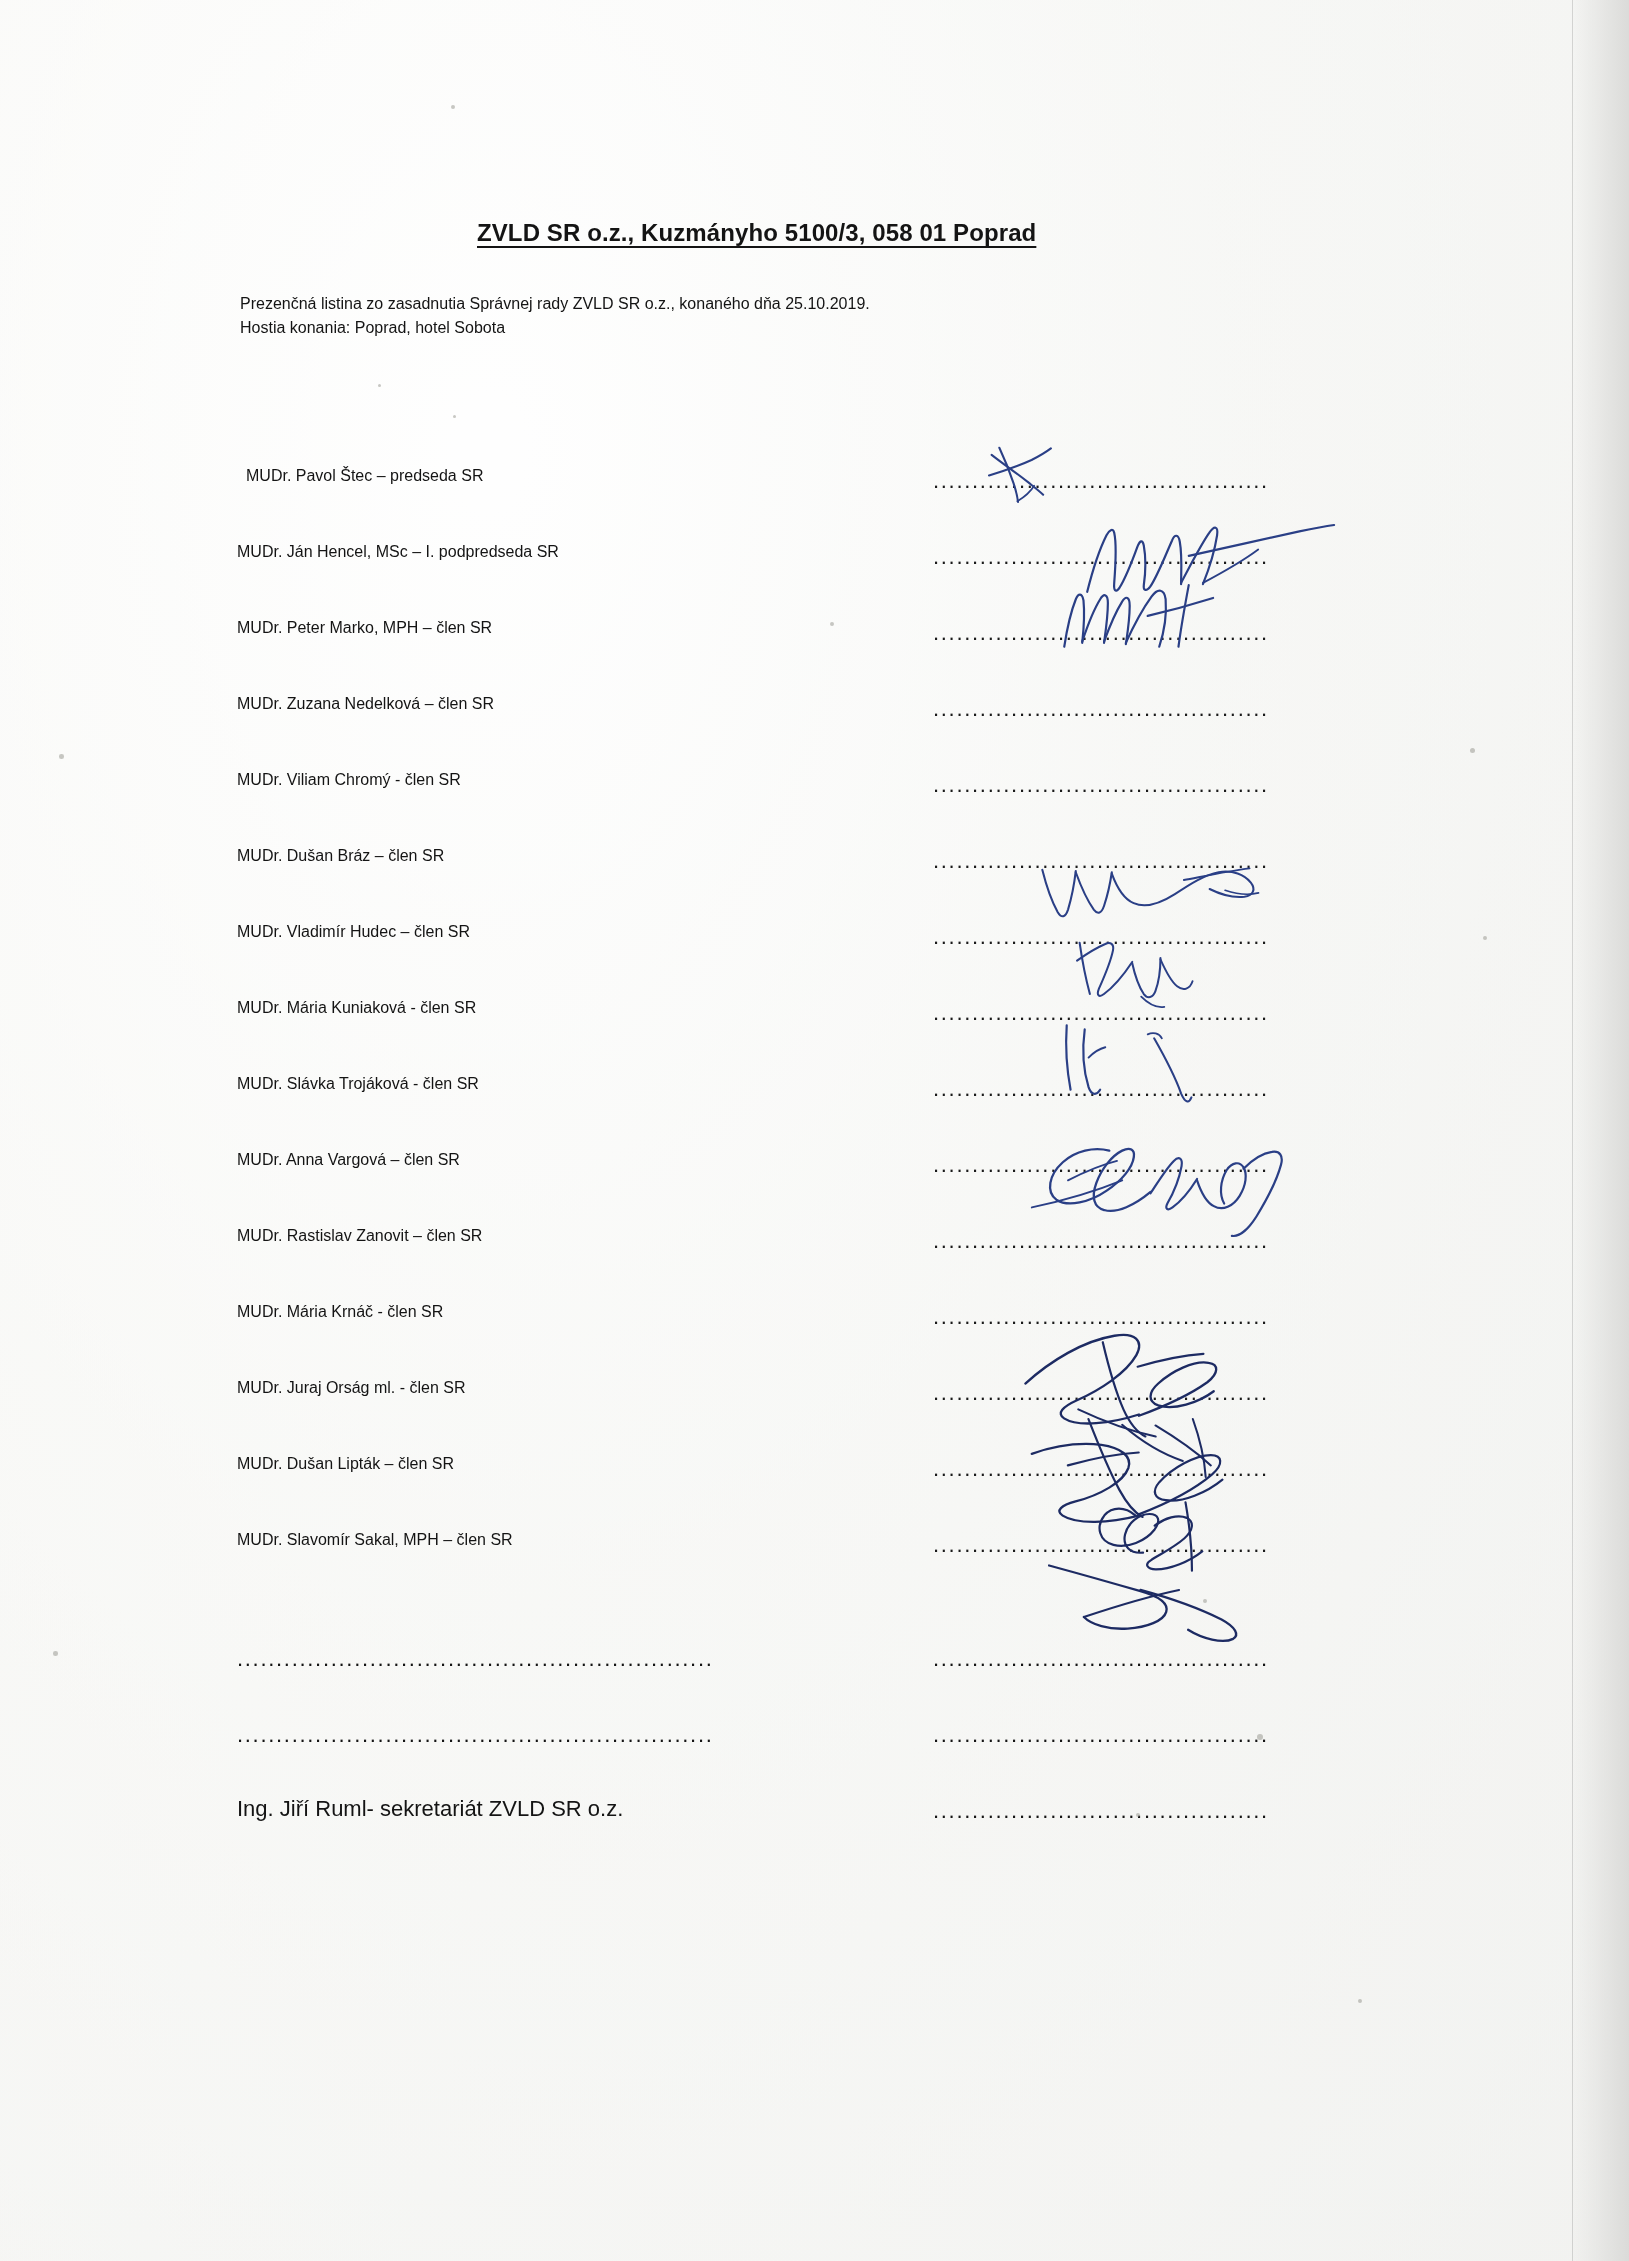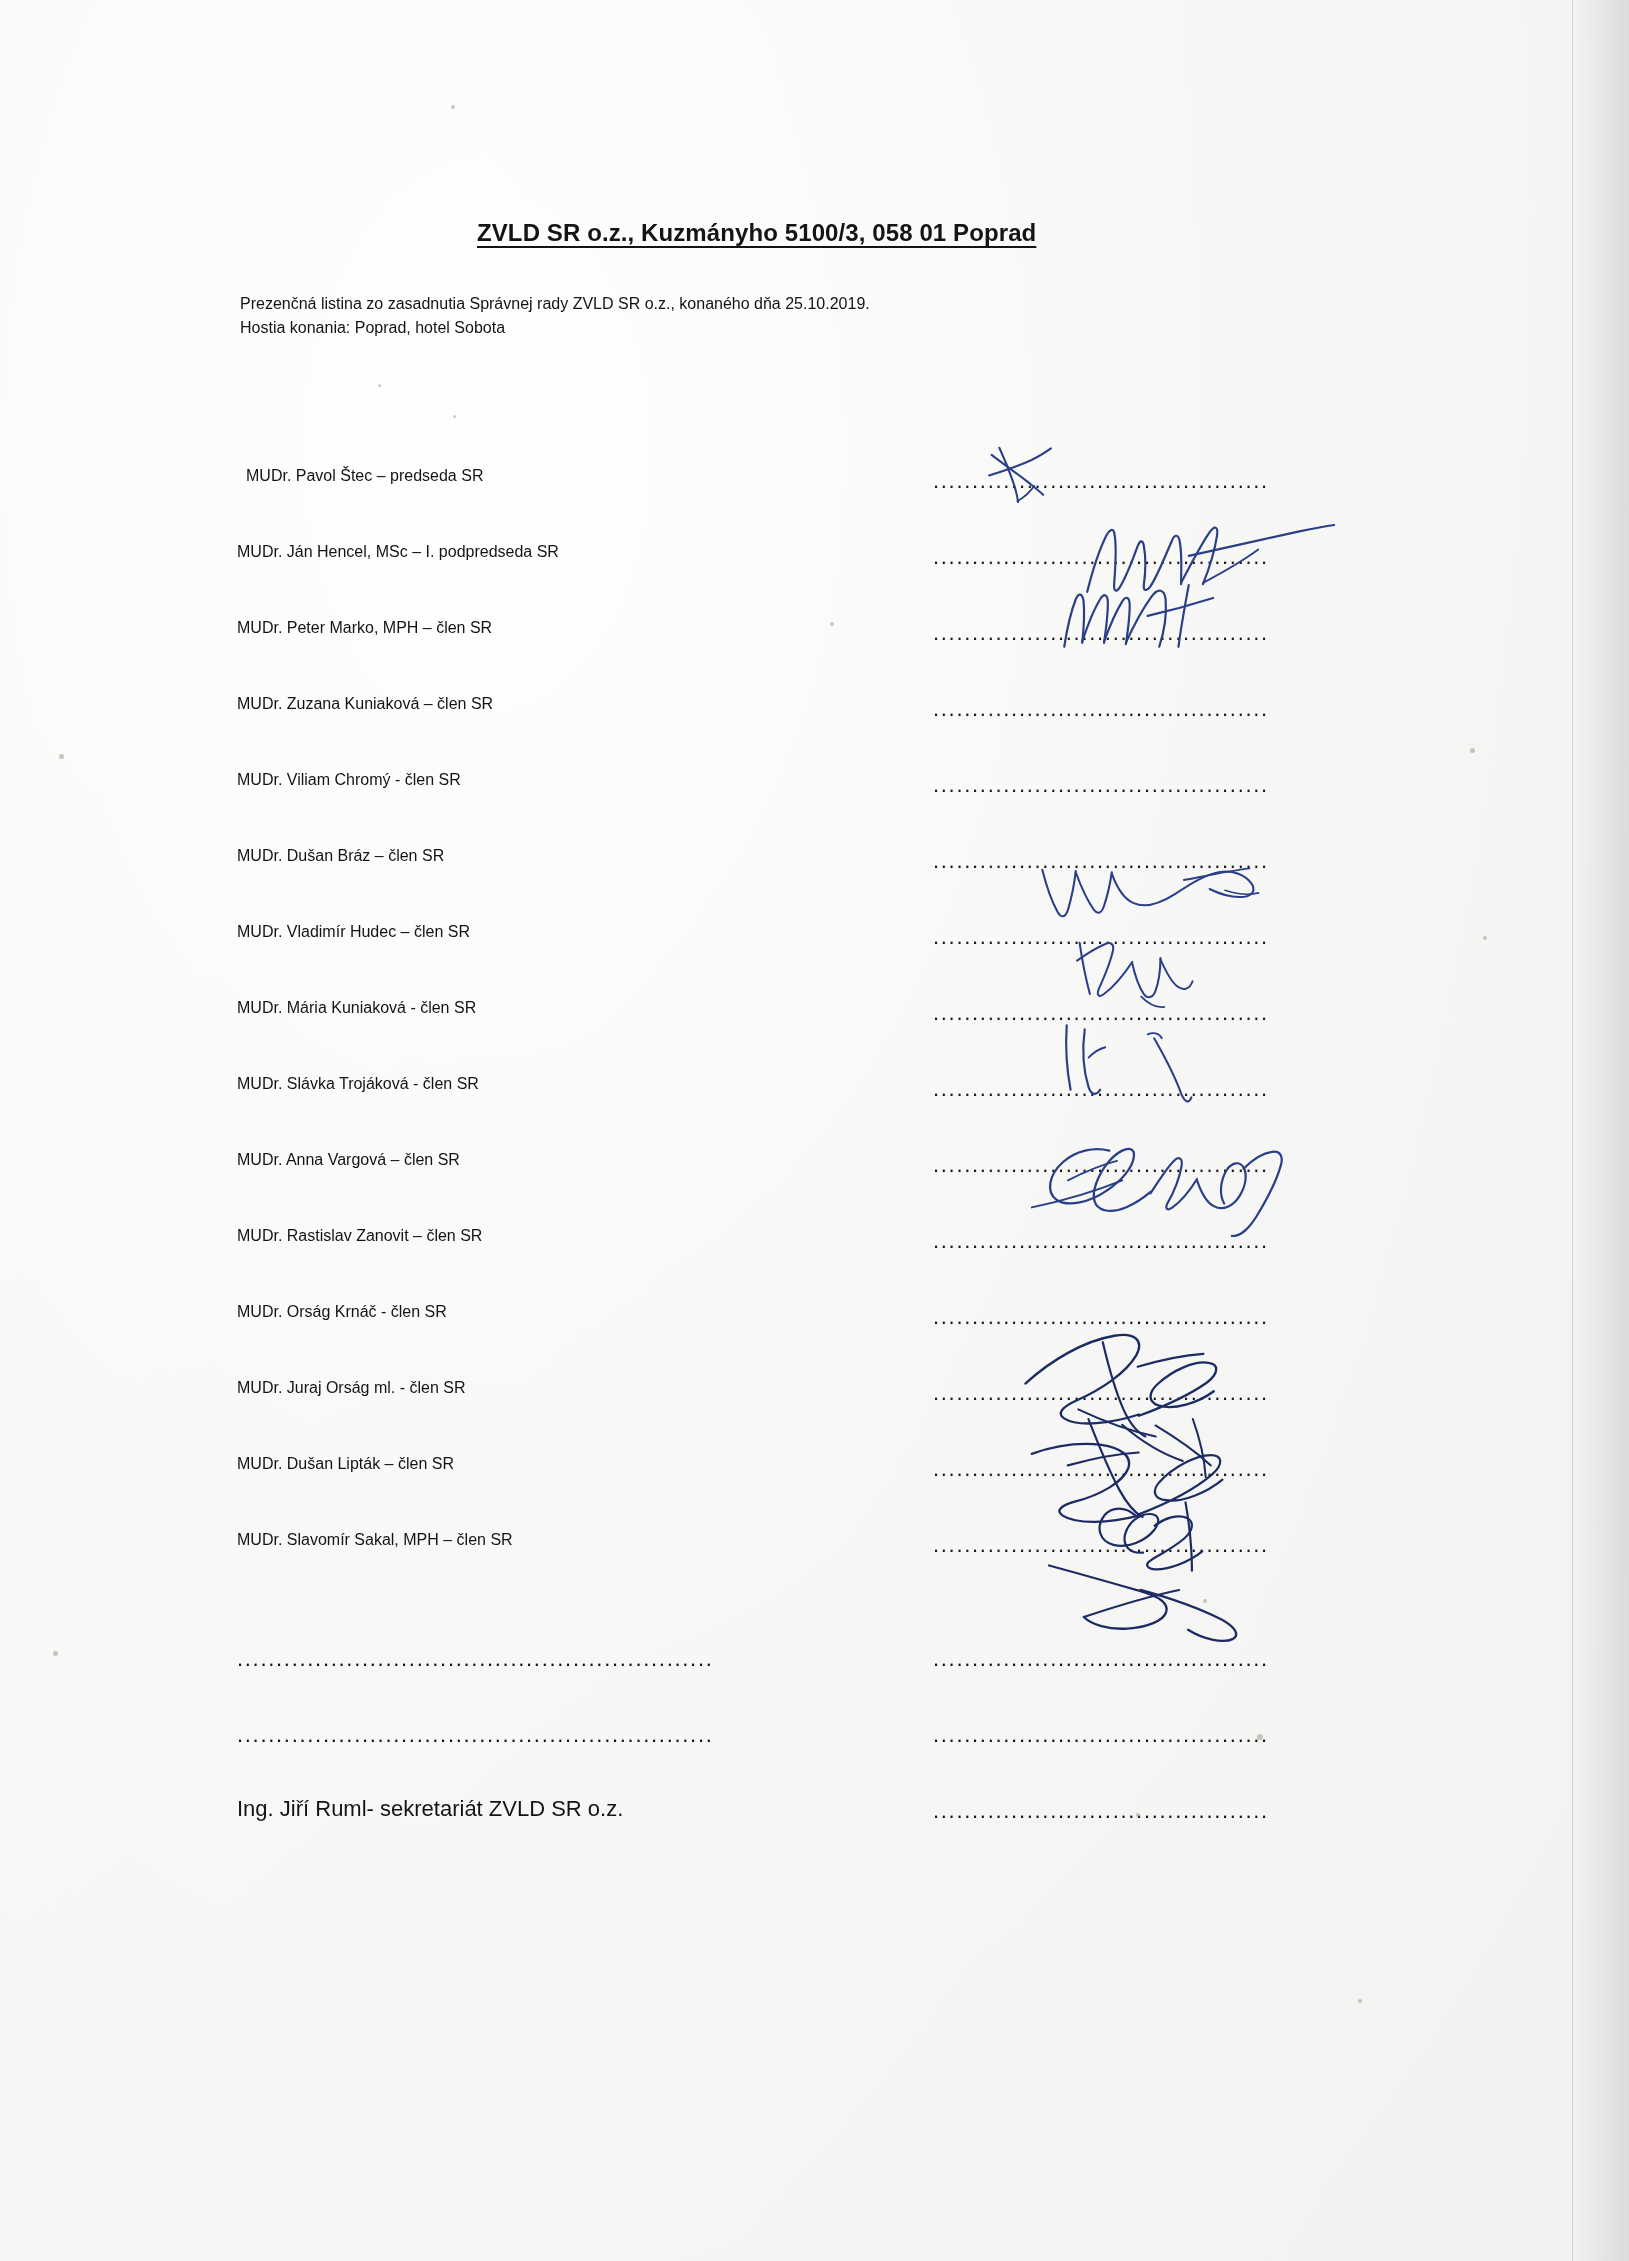--- a/index.html
+++ b/index.html
@@ -184,21 +184,21 @@
         <div class="name">MUDr. Ján Hencel, MSc – I. podpredseda SR</div>
         <div class="dots">...........................................</div>
       </div>
 
       <div class="row">
         <div class="name">MUDr. Peter Marko, MPH – člen SR</div>
         <div class="dots">...........................................</div>
       </div>
 
       <div class="row">
-        <div class="name">MUDr. Zuzana Kuniaková – člen SR</div>
+        <div class="name">MUDr. Zuzana Nedelková – člen SR</div>
         <div class="dots">...........................................</div>
       </div>
 
       <div class="row">
         <div class="name">MUDr. Viliam Chromý -   člen SR</div>
         <div class="dots">...........................................</div>
       </div>
 
       <div class="row">
         <div class="name">MUDr. Dušan Bráz – člen SR</div>
@@ -224,21 +224,21 @@
         <div class="name">MUDr. Anna Vargová – člen SR</div>
         <div class="dots">...........................................</div>
       </div>
 
       <div class="row">
         <div class="name">MUDr. Rastislav Zanovit – člen SR</div>
         <div class="dots">...........................................</div>
       </div>
 
       <div class="row">
-        <div class="name">MUDr. Orság Krnáč - člen SR</div>
+        <div class="name">MUDr. Mária Krnáč - člen SR</div>
         <div class="dots">...........................................</div>
       </div>
 
       <div class="row">
         <div class="name">MUDr. Juraj Orság ml.  - člen SR</div>
         <div class="dots">...........................................</div>
       </div>
 
       <div class="row">
         <div class="name">MUDr. Dušan Lipták – člen SR</div>

